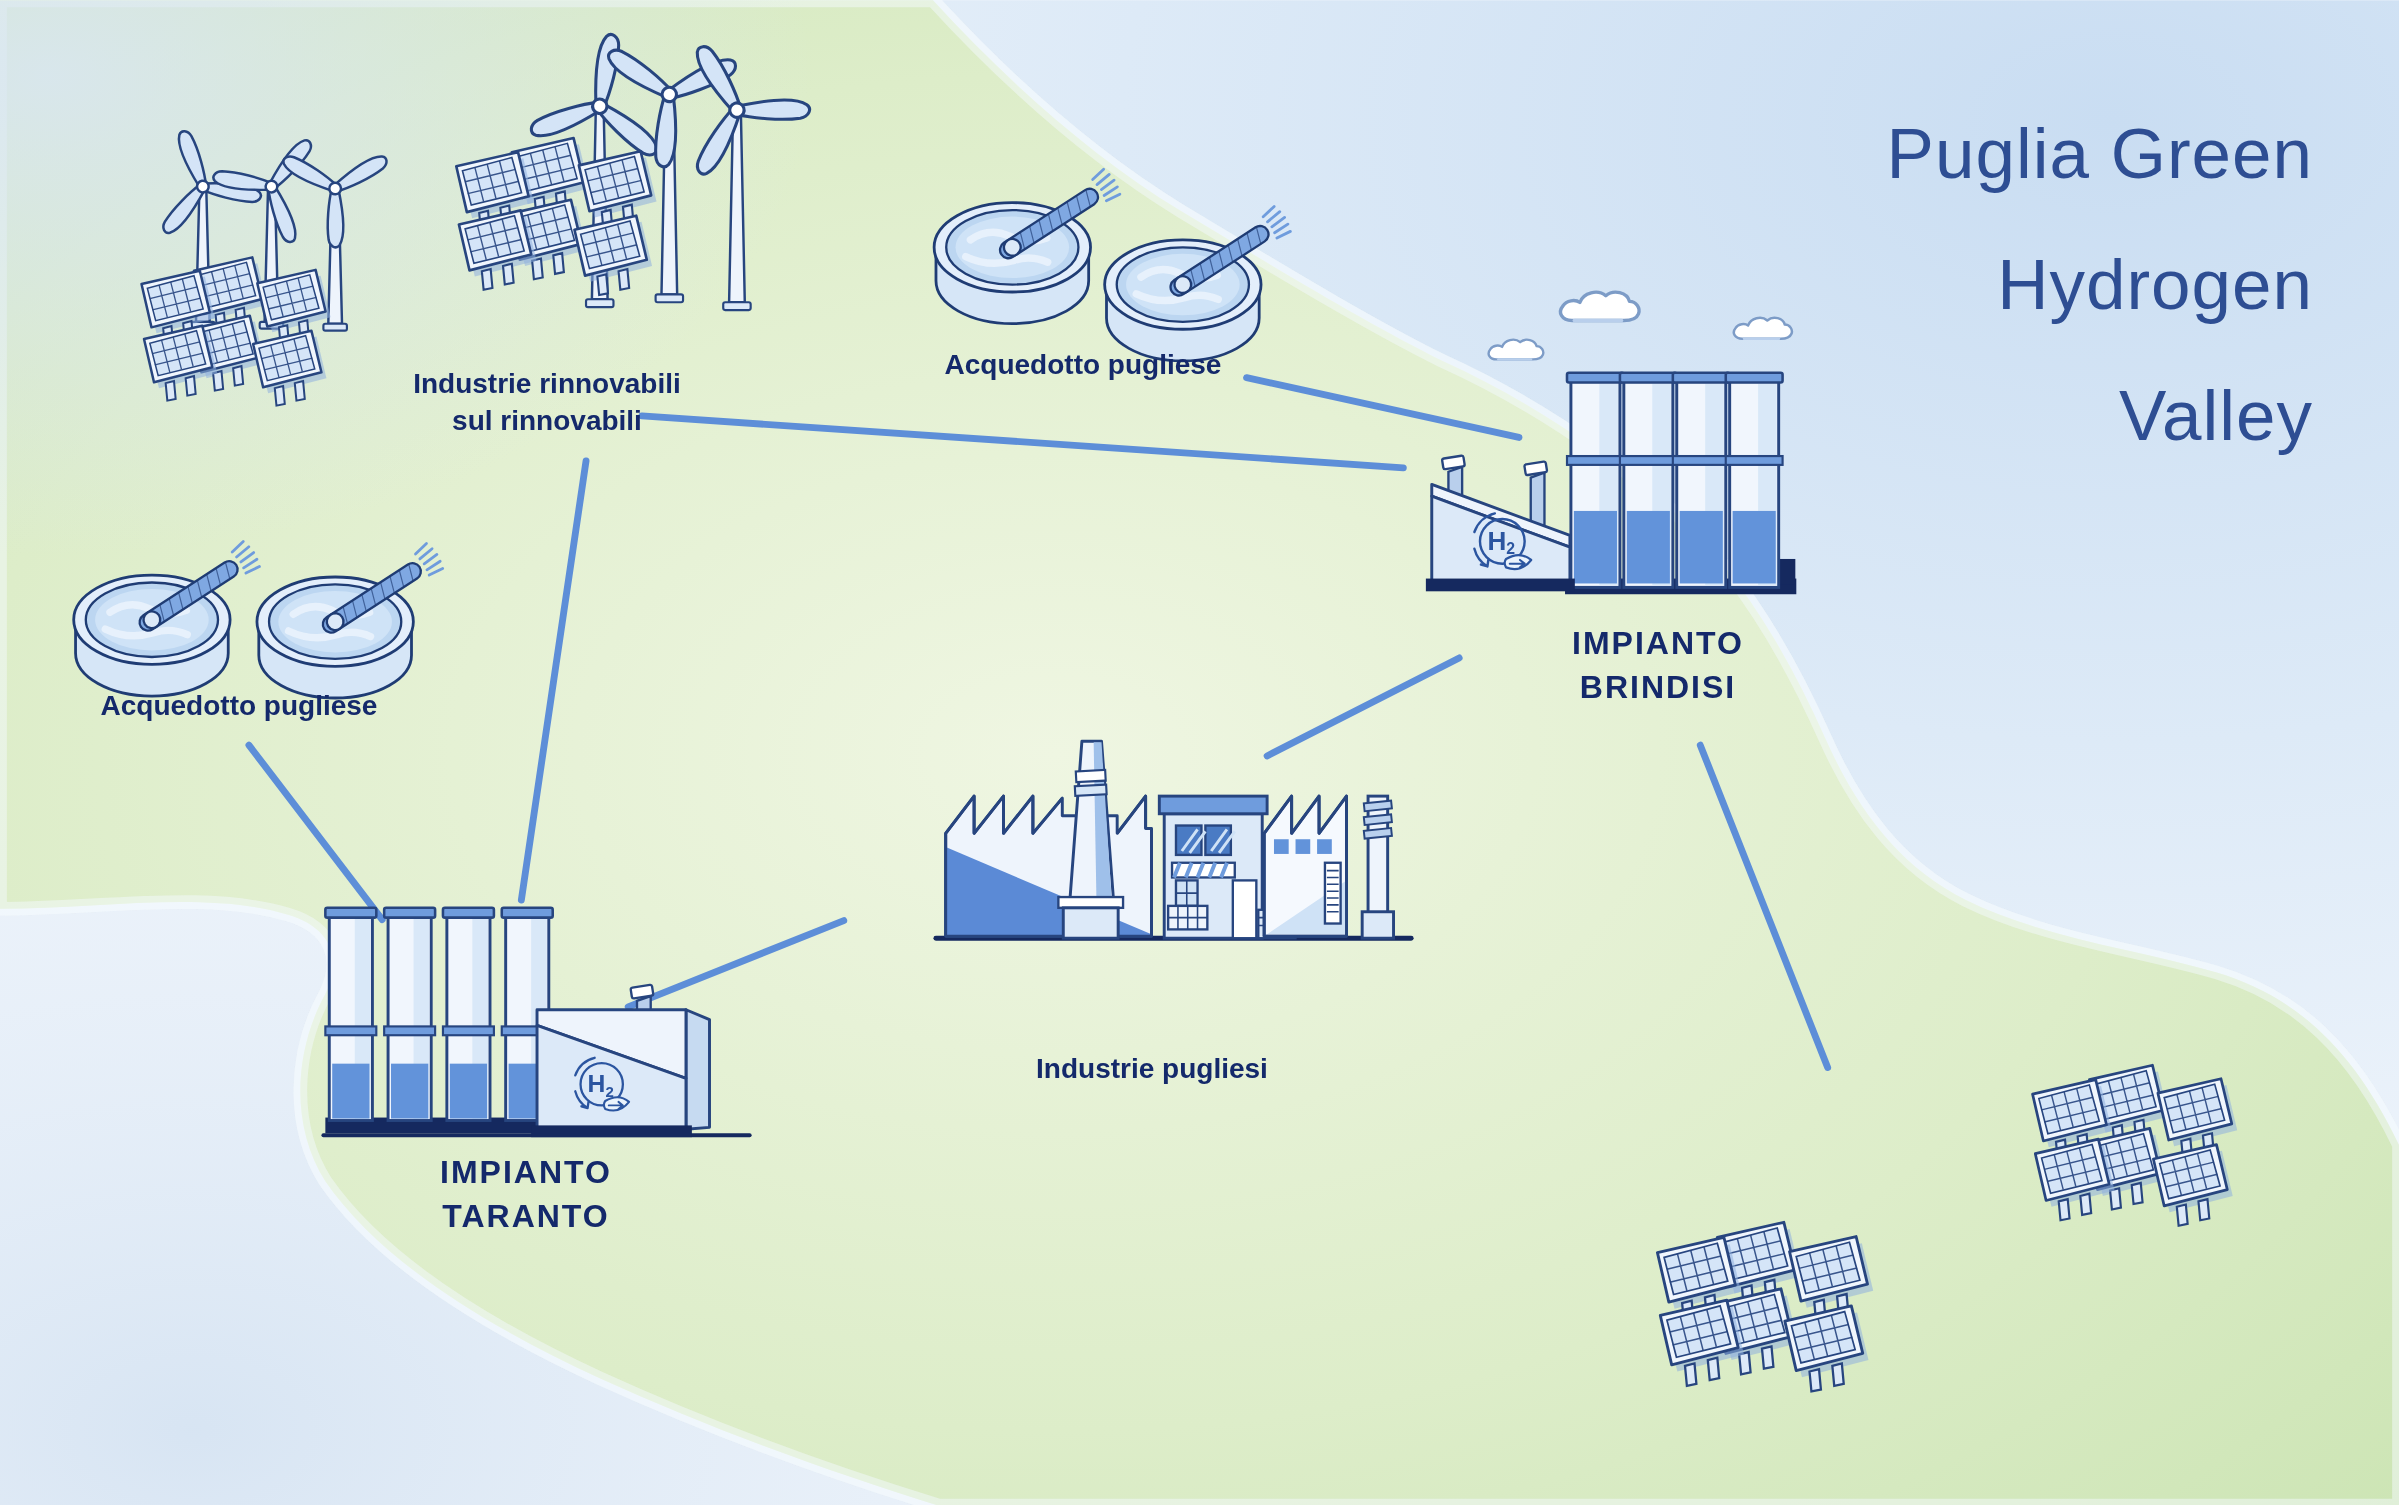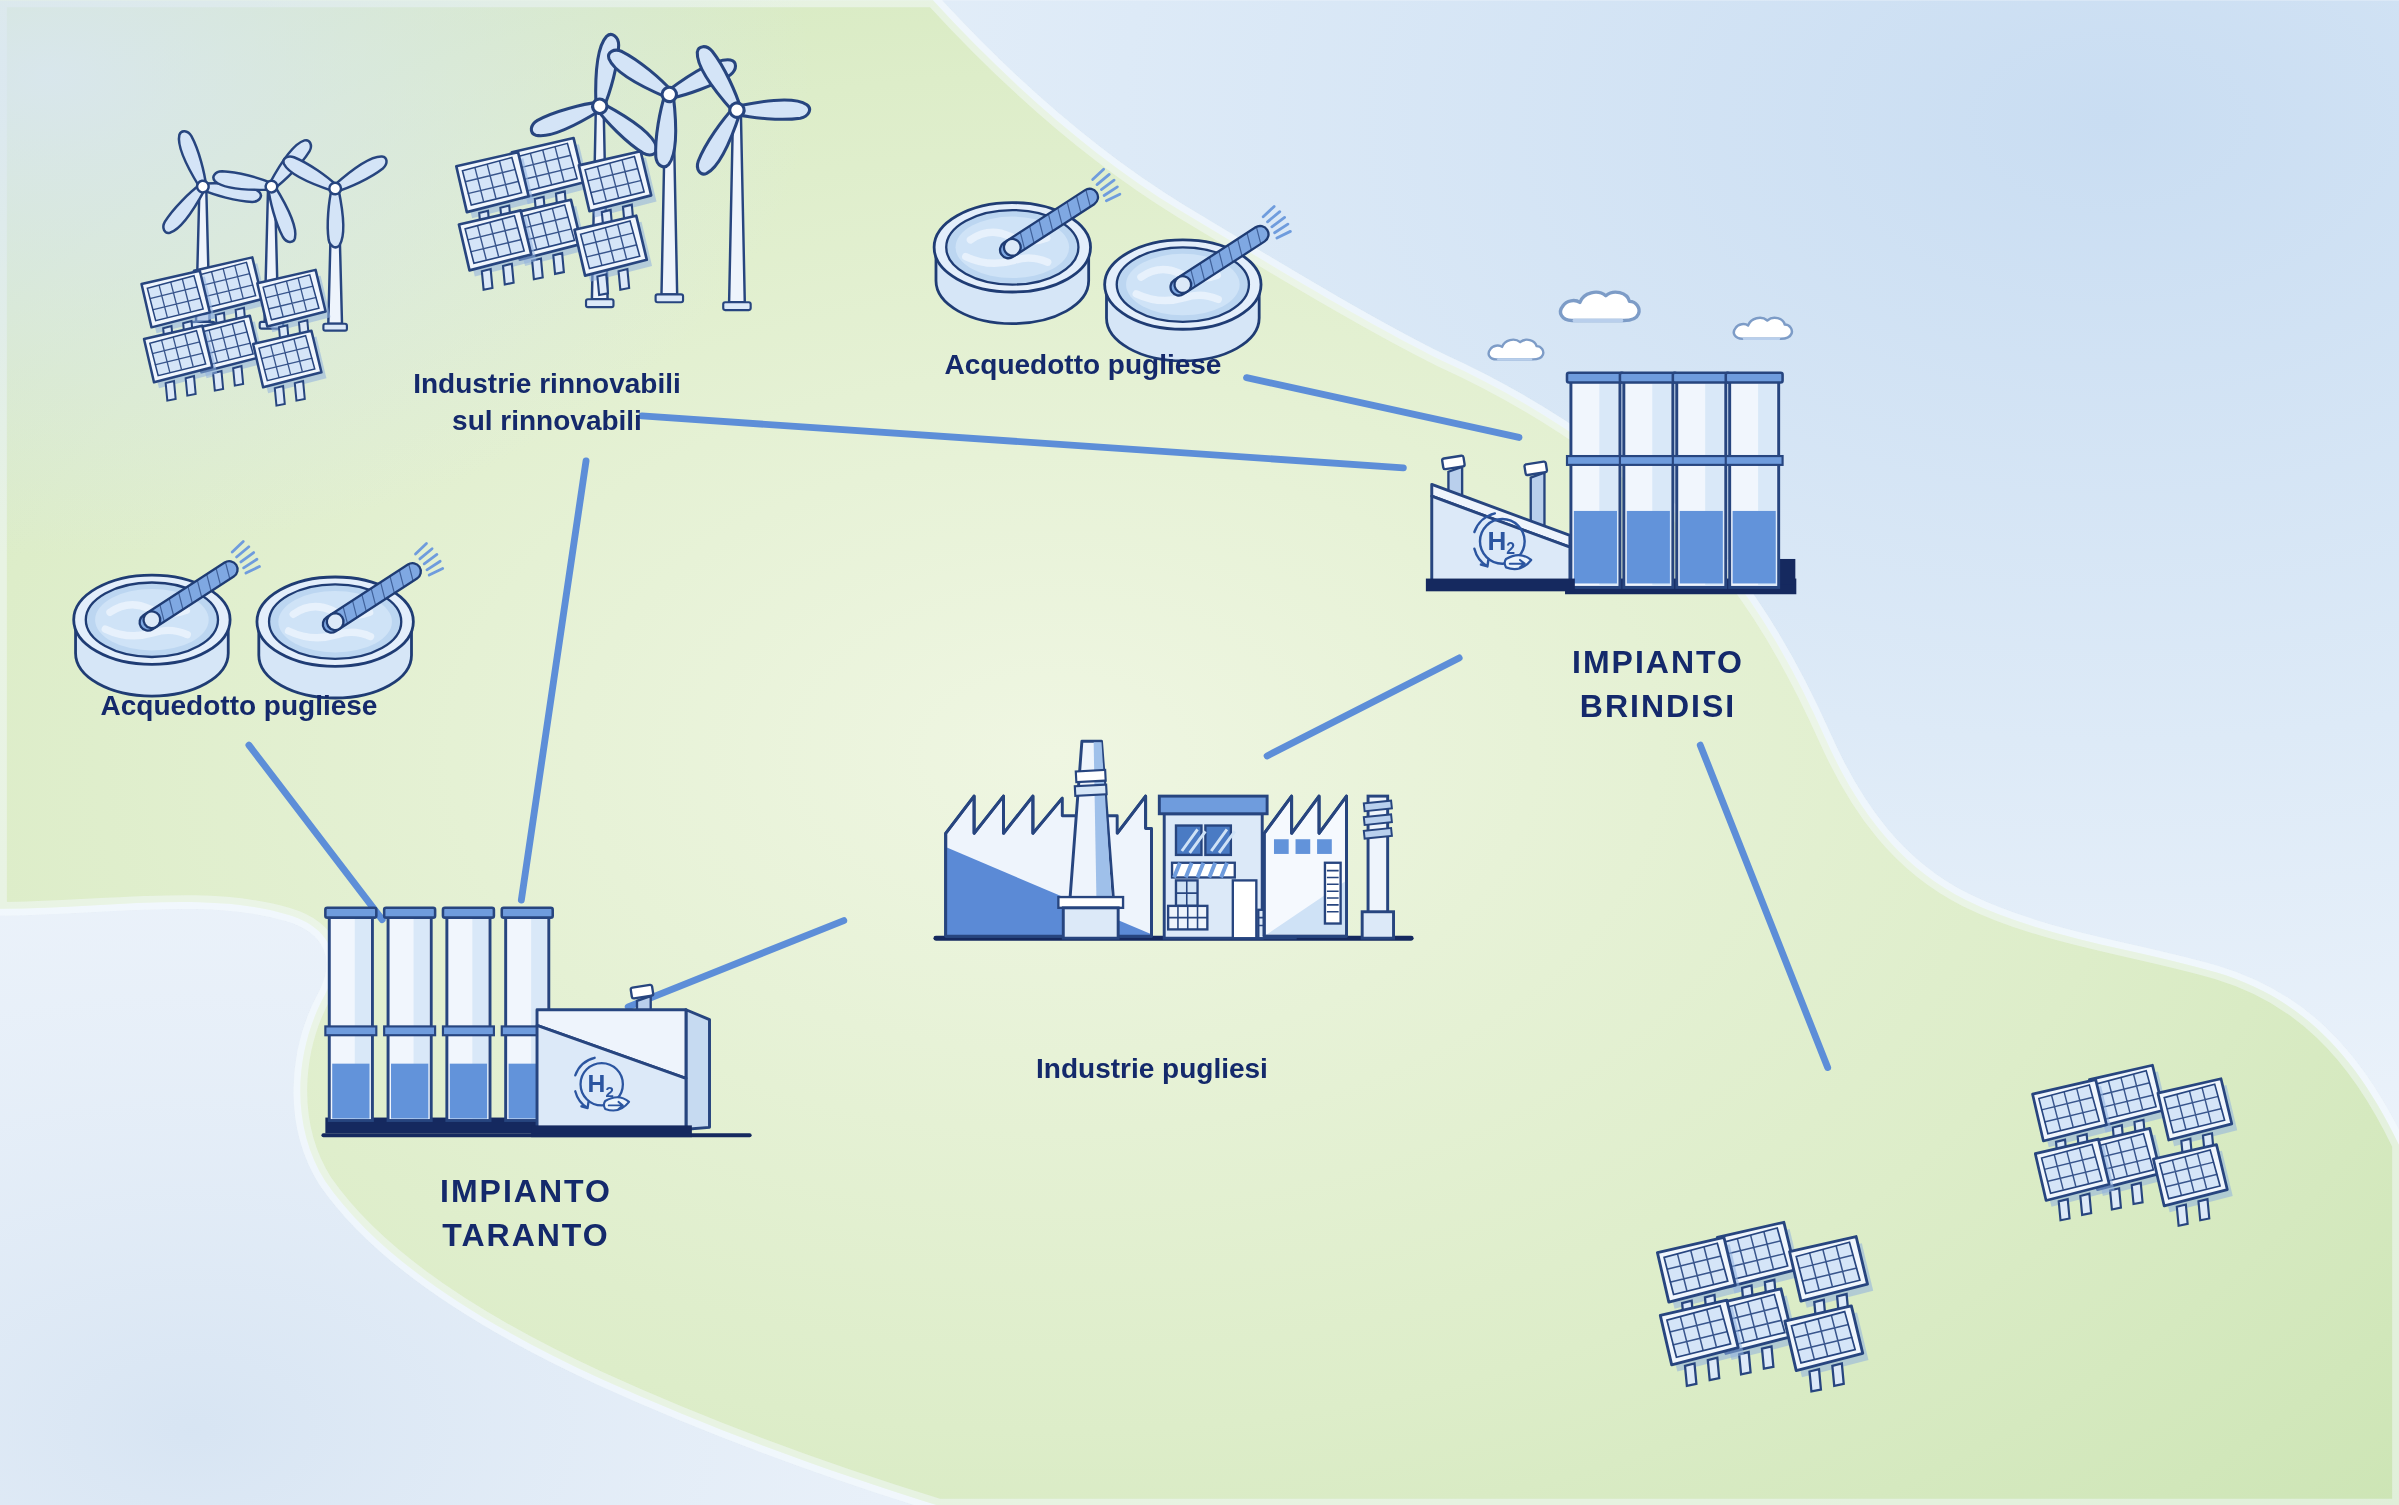--- a/index.html
+++ b/index.html
@@ -14,21 +14,21 @@
     letter-spacing:1px;
   }
   .node-label{
     position:absolute;transform:translate(-50%,-50%);
     font-size:28px;font-weight:700;color:#14296b;text-align:center;
     line-height:37px;white-space:nowrap;
   }
   .plant-label{
     position:absolute;transform:translate(-50%,-50%);
     font-size:32px;font-weight:700;color:#14296b;text-align:center;
-    line-height:44px;letter-spacing:2px;white-space:nowrap;margin-top:19px;
+    line-height:44px;letter-spacing:2px;white-space:nowrap;
   }
 </style>
 </head>
 <body>
 
 <div class="stage">
 
   <svg class="scene" width="2399" height="1506" viewBox="0 0 2448 1536">
     <defs>
       <radialGradient id="seaTR" cx="0.88" cy="0.08" r="0.75">
@@ -303,20 +303,25 @@
     </g>
 
     <g transform="translate(2052,1082) scale(0.92)">
       <use href="#pvcluster"></use>
     </g>
     <g transform="translate(1668,1242) scale(0.97)">
       <use href="#pvcluster"></use>
     </g>
   </svg>
 
+  <div class="title">
+    <div>Puglia Green</div>
+    <div>Hydrogen</div>
+    <div>Valley</div>
+  </div>
 
   <div class="node-label" style="left:547px;top:402px">
     <div>Industrie rinnovabili</div>
     <div>sul rinnovabili</div>
   </div>
 
   <div class="node-label" style="left:1083px;top:364px">Acquedotto pugliese</div>
 
   <div class="node-label" style="left:239px;top:705px">Acquedotto pugliese</div>
 

